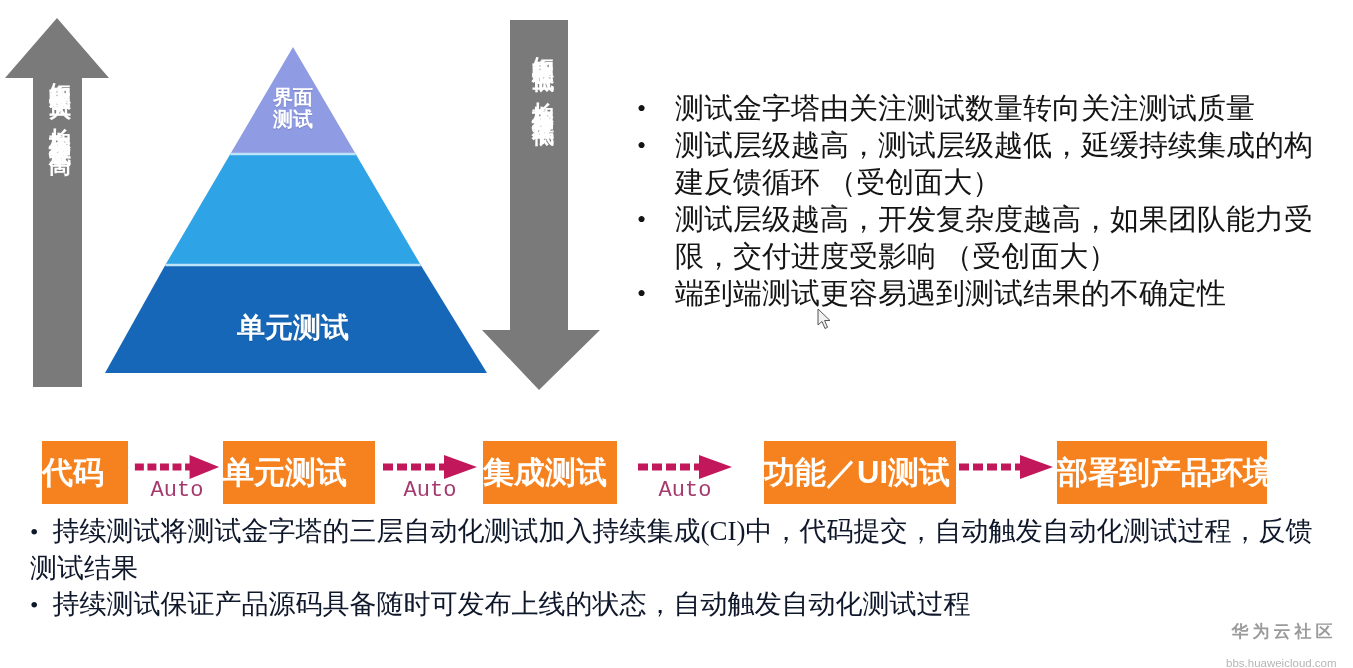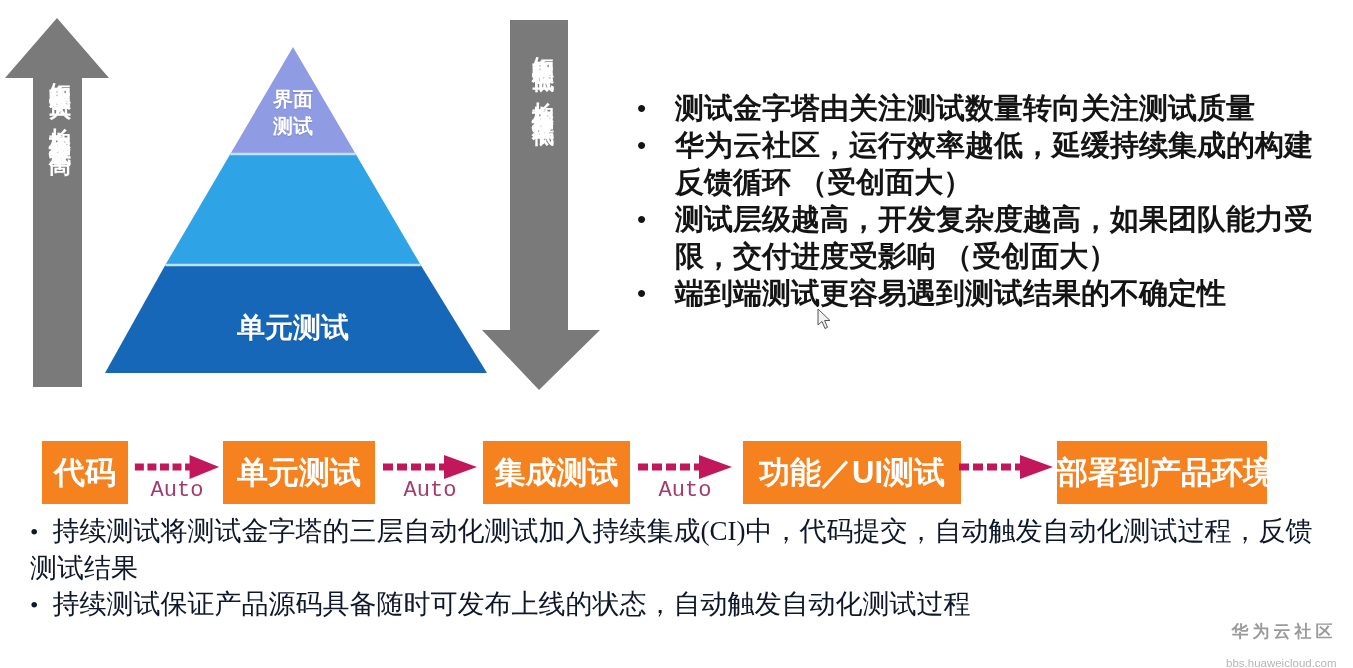--- a/index.html
+++ b/index.html
@@ -17,45 +17,45 @@
     writing-mode:vertical-rl;text-orientation:upright;
     color:#ffffff;font-size:22px;font-weight:600;letter-spacing:4px;
     white-space:nowrap;
   }
 
   
   .pyr-label{
     position:absolute;color:#ffffff;font-weight:700;text-align:center;
     text-shadow:0 1px 1px rgba(0,0,0,0.15);
   }
-  .pyr-label.top{left:265px;top:86px;width:56px;font-size:20px;line-height:27px;}
+  .pyr-label.top{left:265px;top:86px;width:56px;font-size:20px;line-height:22px;}
   .pyr-label.mid{left:213px;top:198px;width:160px;font-size:28px;}
   .pyr-label.bot{left:213px;top:309px;width:160px;font-size:28px;}
 
   
   .insights{
     position:absolute;left:633px;top:90px;width:706px;margin:0;padding:0;list-style:none;
     font-family:"Liberation Serif","DejaVu Serif",serif;
     font-size:29px;line-height:37px;color:#141414;
   }
-  .insights li{position:relative;padding-left:42px;margin:0;font-weight:bold;}
+  .insights li{position:relative;padding-left:42px;margin:0;}
   .insights li::before{
     content:"•";position:absolute;left:4px;top:0;font-size:26px;color:#141414;
   }
 
   
   .stage{
     position:absolute;top:441px;height:63px;background:#f5821f;
-    color:#ffffff;font-weight:700;font-size:31px;line-height:63px;text-align:center;
+    color:#ffffff;font-weight:700;font-size:31px;line-height:63px;
     white-space:nowrap;
   }
   .stage.s1{left:42px;width:86px;}
   .stage.s2{left:223px;width:152px;}
-  .stage.s3{left:483px;width:147px;font-family:Liberation Serif, serif;}
-  .stage.s4{left:743px;width:218px;}
+  .stage.s3{left:483px;width:134px;font-family:Liberation Serif, serif;}
+  .stage.s4{left:764px;width:192px;}
   .stage.s5{left:1057px;width:210px;}
   .flow-arrow{position:absolute;top:454px;height:26px;}
   .flow-arrow.a1{left:134px;width:86px;}
   .flow-arrow.a2{left:382px;width:96px;}
   .flow-arrow.a3{left:637px;width:96px;}
   .flow-arrow.a4{left:958px;width:96px;}
   .flow-arrow line{stroke:#c2185b;stroke-width:7;stroke-dasharray:10 4;}
   .flow-arrow polygon{fill:#c2185b;}
   .auto-label{
     position:absolute;top:478px;text-align:center;
@@ -100,21 +100,21 @@
   <div class="pyr-label top">界面测试</div>
   <div class="pyr-label bot">单元测试</div>
 
   <svg class="abs big-arrow-svg" style="left:480px;top:18px;" width="122" height="374" viewBox="0 0 122 374">
     <polygon points="30,2 88,2 88,312 120,312 59,372 2,312 30,312"></polygon>
   </svg>
   <div class="v-text" style="left:528px;top:38px;">短期收益低，长期维护成本低</div>
 
   <ul class="insights">
     <li>测试金字塔由关注测试数量转向关注测试质量</li>
-    <li>华为云社区，运行效率越低，延缓持续集成的构建反馈循环 （受创面大）</li>
+    <li>测试层级越高，测试层级越低，延缓持续集成的构建反馈循环 （受创面大）</li>
     <li>测试层级越高，开发复杂度越高，如果团队能力受限，交付进度受影响 （受创面大）</li>
     <li>端到端测试更容易遇到测试结果的不确定性</li>
   </ul>
 
   <svg class="abs" style="left:817px;top:309px;" width="15" height="21" viewBox="0 0 15 21">
     <polygon points="1,0 1,16 5,12.5 8,19.5 10.5,18.3 7.6,11.5 13,11.5" fill="#f2f2f2" stroke="#555555" stroke-width="1"></polygon>
   </svg>
 
   <div class="stage s1">代码</div>
   <div class="stage s2">单元测试</div>

